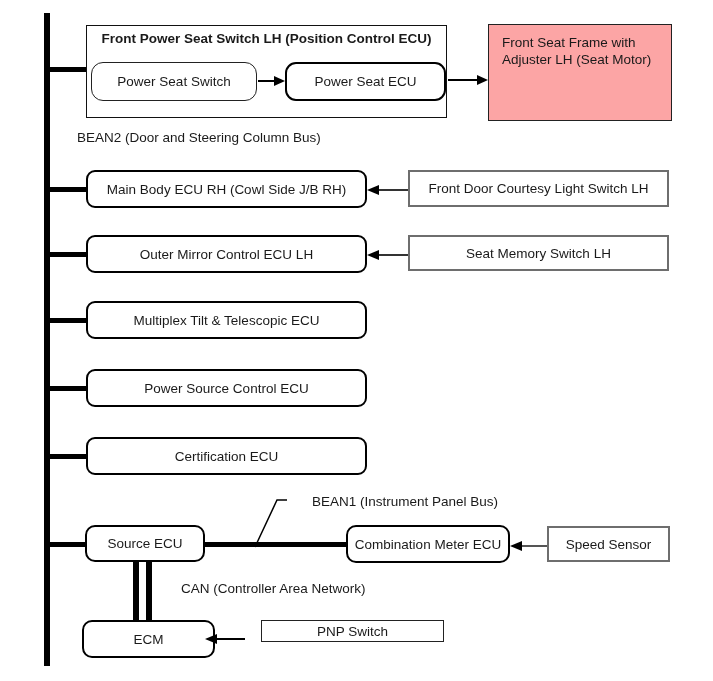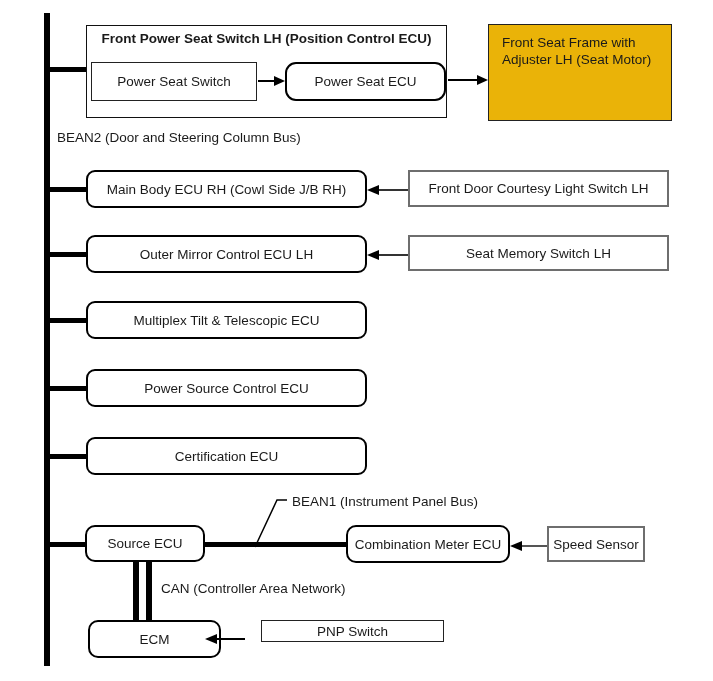--- a/index.html
+++ b/index.html
@@ -20,50 +20,50 @@
   .rounded-lg{border:2px solid #000000;border-radius:10px;}
   .rect-dark{border:1.5px solid #222222;}
   .rect-gray{border:2px solid #6e6e6e;}
   .outer-container{
     position:absolute;background:#ffffff;box-sizing:border-box;
     border:1.5px solid #111111;
     font-weight:bold;
   }
   .outer-title{margin-top:5px;text-align:center;width:100%;}
   .topleft-text{
-    position:absolute;box-sizing:border-box;background:#eab308;
+    position:absolute;box-sizing:border-box;background:#fca5a5;
     padding:9px 0 0 13px;line-height:17px;text-align:left;
     border:1.5px solid #222222;
   }
   
   .hline{position:absolute;height:1.5px;background:#000000;}
   .hline-gray{background:#555555;}
   
   .tri-r{position:absolute;width:0;height:0;
     border-top:5px solid transparent;border-bottom:5px solid transparent;
     border-left:11px solid #000000;}
   .tri-l{position:absolute;width:0;height:0;
     border-top:5px solid transparent;border-bottom:5px solid transparent;
     border-right:12px solid #000000;}
-  .txtlabel{position:absolute;white-space:nowrap;line-height:14px;}
+  .txtlabel{position:absolute;white-space:nowrap;line-height:14px;margin-left:20px;}
 </style>
 </head>
 <body>
 
 <div class="canvas">
 
   <div class="busline" style="left:44px;top:13px;width:6px;height:653px;"></div>
 
   <div class="busline" style="left:49px;top:67px;width:38px;height:5px;"></div>
 
   <div class="outer-container" style="left:86px;top:25px;width:361px;height:93px;">
     <div class="outer-title">Front Power Seat Switch LH (Position Control ECU)</div>
   </div>
 
-  <div class="box rect-dark" style="left:91px;top:62px;width:166px;height:39px;">
+  <div class="box rect-dark" style="left:91px;top:62px;width:166px;height:39px;border-radius:12px;">
     <span>Power Seat Switch</span>
   </div>
 
   <div class="box" style="left:285px;top:62px;width:161px;height:39px;border:2px solid #000;border-radius:11px;">
     <span>Power Seat ECU</span>
   </div>
 
   <div class="hline" style="left:258px;top:80.25px;width:16px;"></div>
   <div class="tri-r" style="left:274px;top:76px;"></div>
 
@@ -128,25 +128,25 @@
   <div class="box rounded-lg" style="left:85px;top:525px;width:120px;height:37px;">
     <span>Source ECU</span>
   </div>
 
   <div class="box rounded-lg" style="left:346px;top:525px;width:164px;height:38px;">
     <span>Combination Meter ECU</span>
   </div>
 
   <div class="tri-l" style="left:510px;top:541px;"></div>
   <div class="hline hline-gray" style="left:522px;top:545.25px;width:25px;"></div>
-  <div class="box rect-gray" style="left:547px;top:526px;width:98px;height:36px;">
+  <div class="box rect-gray" style="left:547px;top:526px;width:123px;height:36px;">
     <span>Speed Sensor</span>
   </div>
 
-  <div class="box rounded-lg" style="left:88px;top:620px;width:133px;height:38px;">
+  <div class="box rounded-lg" style="left:82px;top:620px;width:133px;height:38px;">
     <span>ECM</span>
   </div>
 
   <div class="tri-l" style="left:205px;top:634px;"></div>
   <div class="hline" style="left:217px;top:638.25px;width:28px;"></div>
   <div class="box rect-dark" style="left:261px;top:620px;width:183px;height:22px;">
     <span>PNP Switch</span>
   </div>
 
 </div>

